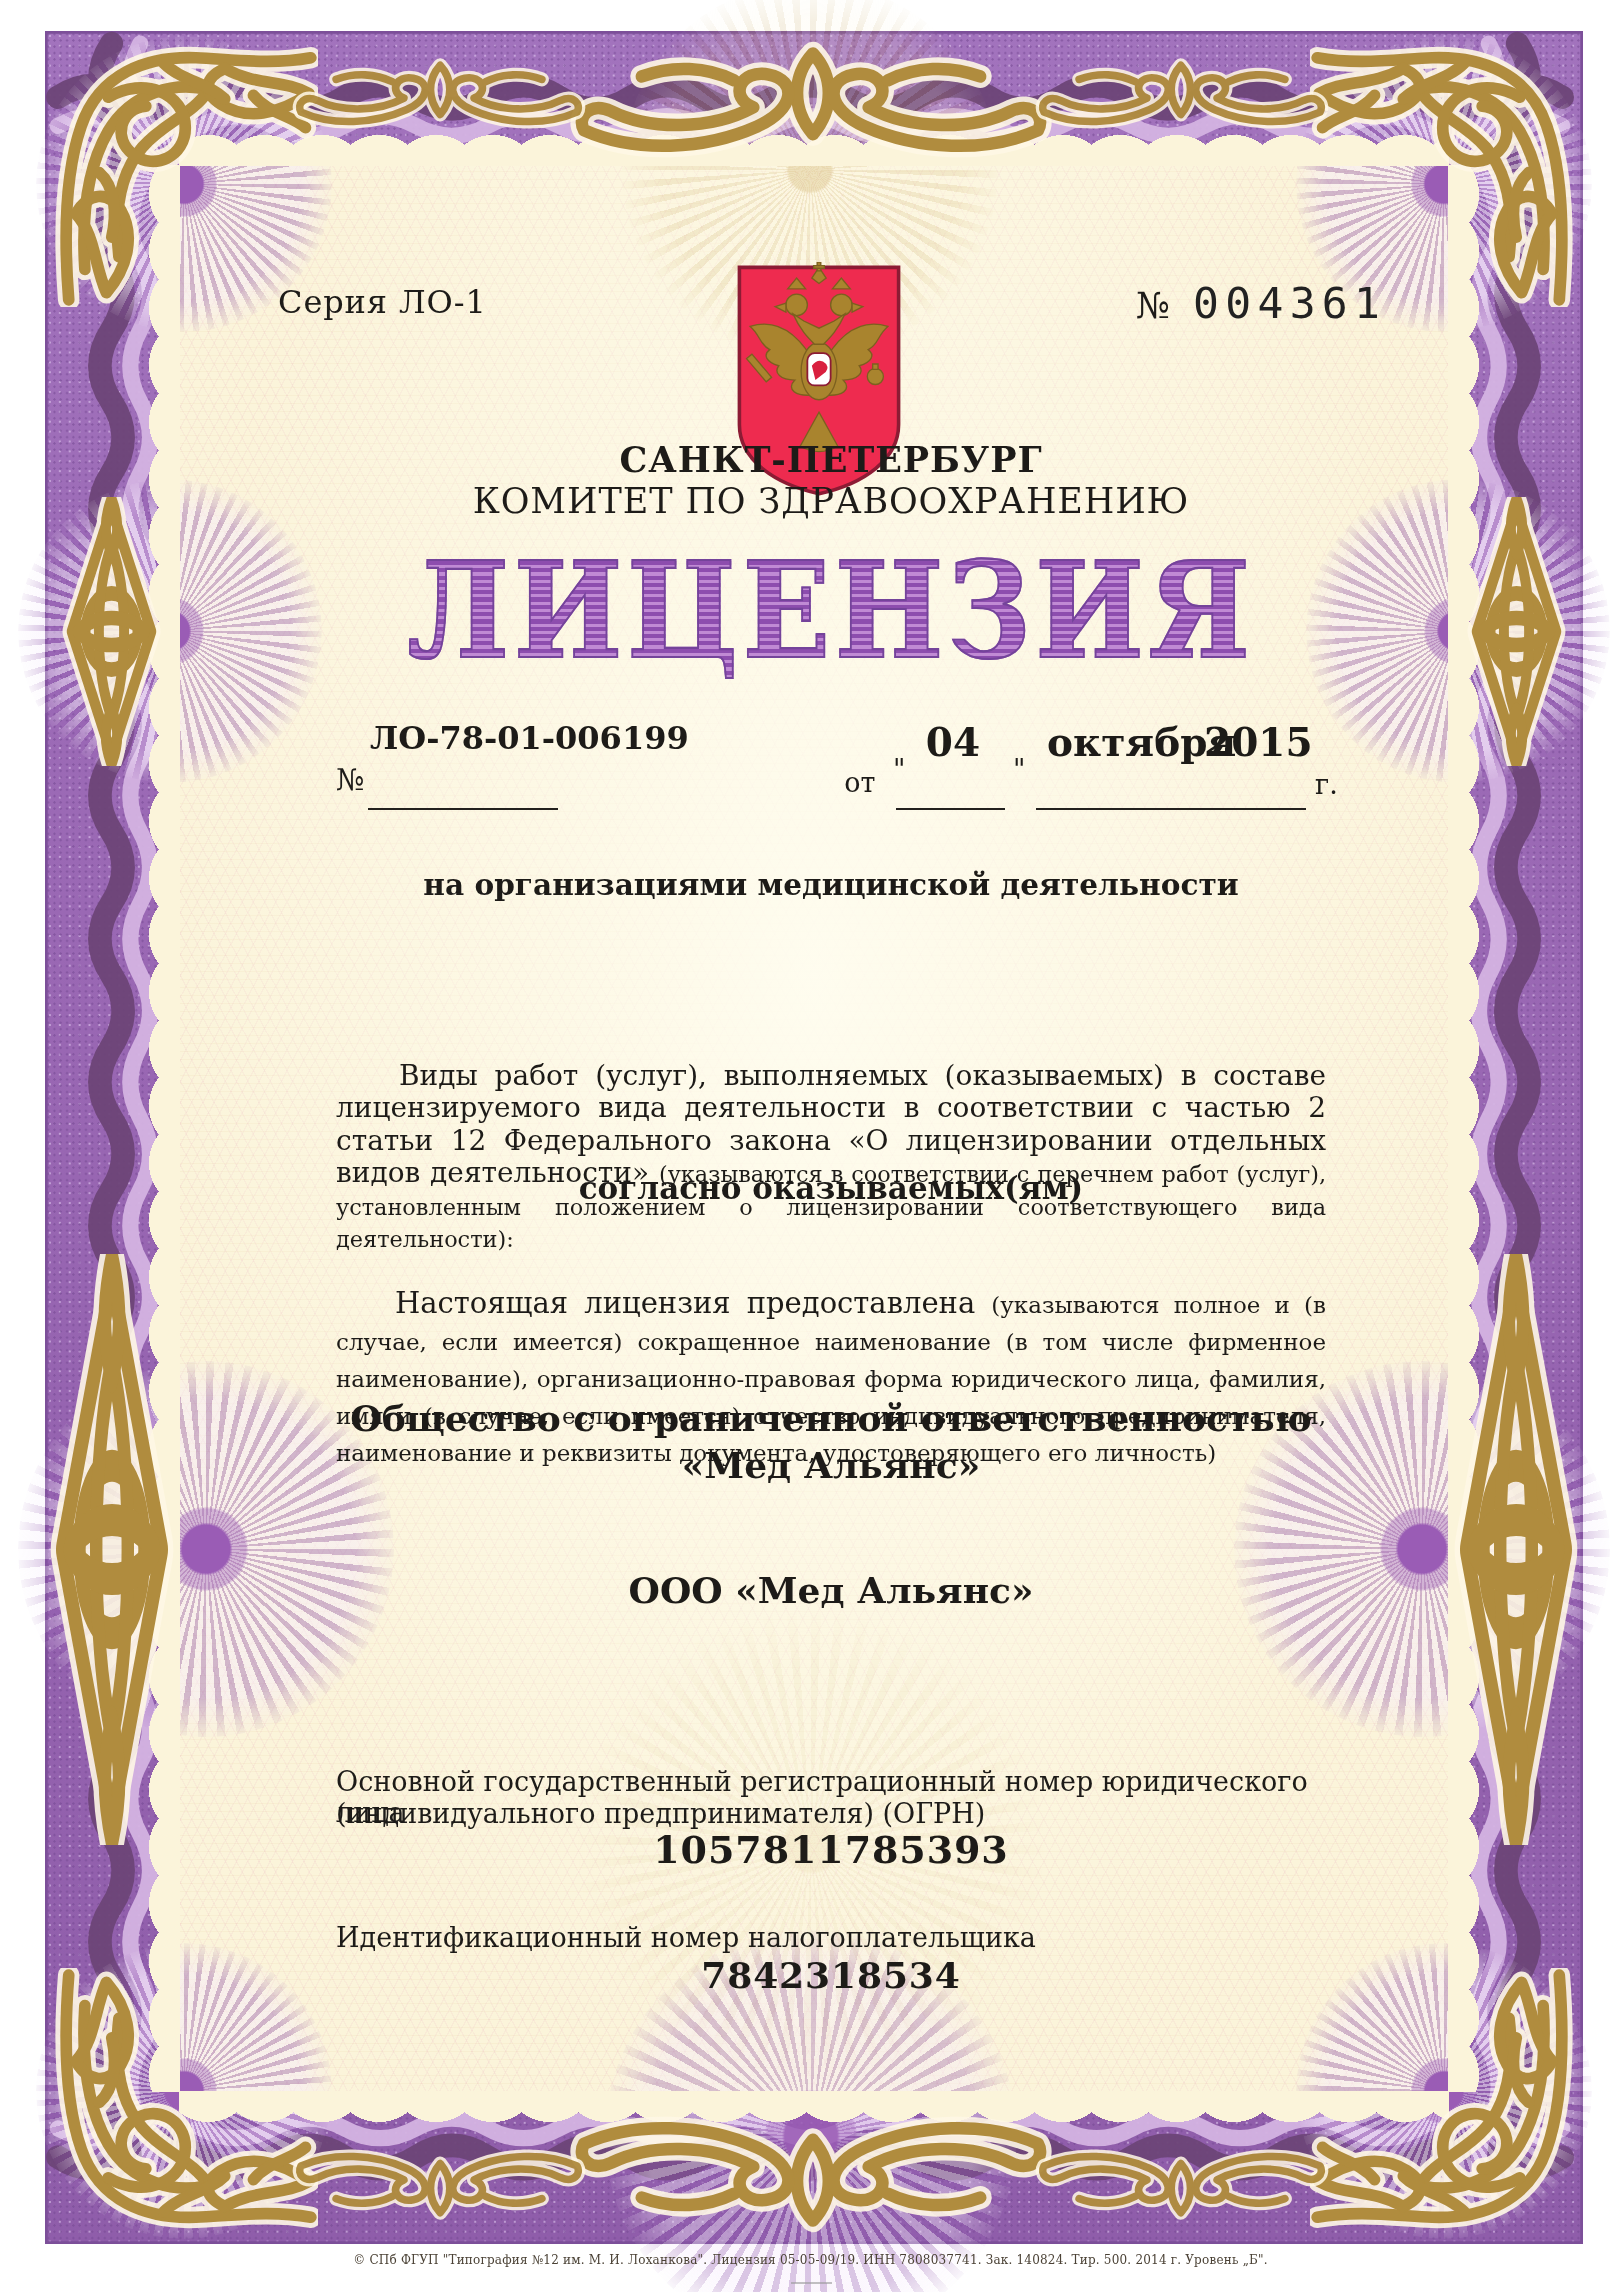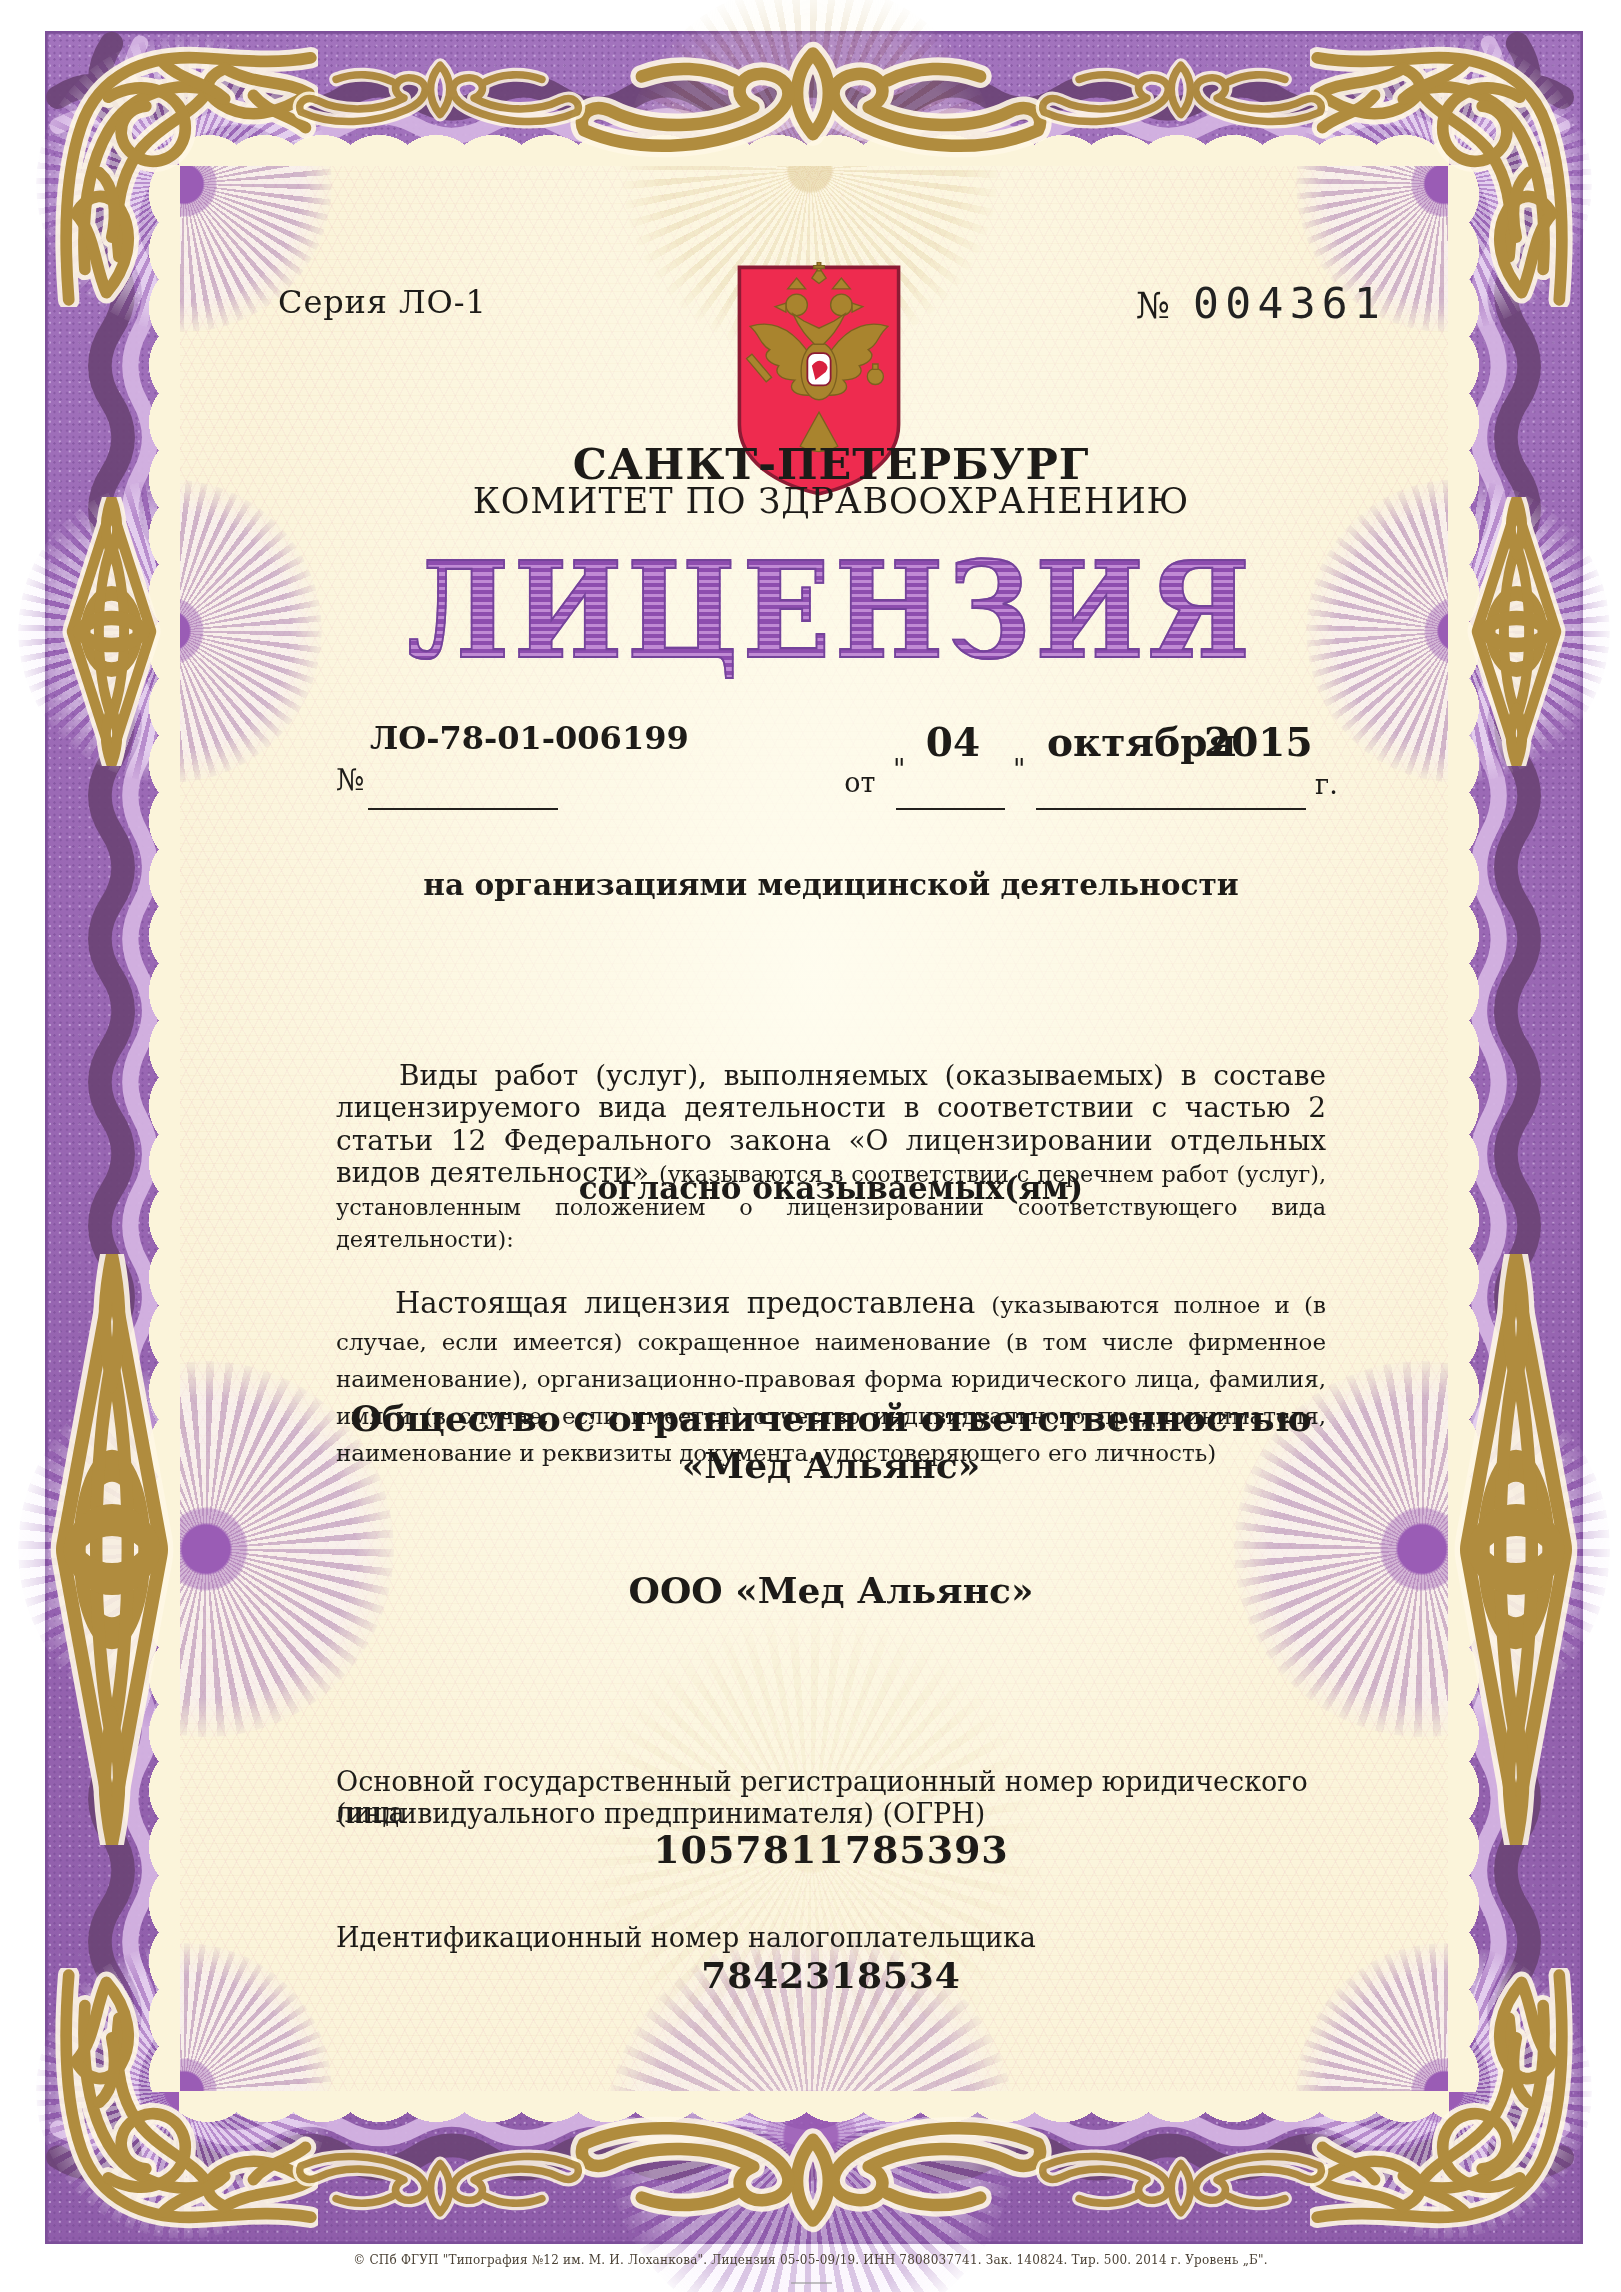--- a/index.html
+++ b/index.html
@@ -86,21 +86,21 @@
   
   .content{position:absolute;inset:0;z-index:6;}
   .abs{position:absolute;}
   .ctr{text-align:center;}
   .series{left:278px;top:283px;font-size:32px;letter-spacing:0.9px;text-align:right;}
   .doc-number{left:1136px;top:278px;white-space:nowrap;}
   .doc-number .nsign{font-size:36px;margin-right:23px;}
   .doc-number .ndigits{font-family:"DejaVu Sans Mono","Liberation Mono",monospace;
      font-size:43px;letter-spacing:6.3px;color:#222;}
   .emblem{left:734px;top:262px;width:170px;height:237px;}
-  .city{left:336px;width:990px;top:439px;font-size:43px;font-weight:bold;letter-spacing:0.9px;}
+  .city{left:336px;width:990px;top:439px;font-size:35px;font-weight:bold;letter-spacing:0.9px;}
   .authority{left:336px;width:990px;top:481px;font-size:35px;font-weight:normal;letter-spacing:0.9px;}
   .title{left:336px;width:990px;top:536px;font-size:115px;font-weight:bold;letter-spacing:4.5px;
      transform:scale(1,1.16);transform-origin:50% 20%;
      background-image:repeating-linear-gradient(180deg,#8d4dae 0 3.6px,#c08ad4 3.6px 6.3px);
      -webkit-background-clip:text;background-clip:text;color:transparent;
      -webkit-text-stroke:1.8px #74439a;}
   .lic-left{left:336px;top:715px;width:385px;height:106px;}
   .lic-left .val{position:absolute;left:34px;top:3.6px;font-size:32px;font-weight:bold;white-space:nowrap;}
   .lic-left .sign{position:absolute;left:0;top:47px;font-size:30px;}
   .lic-right{left:837px;top:715px;width:502px;height:106px;}

